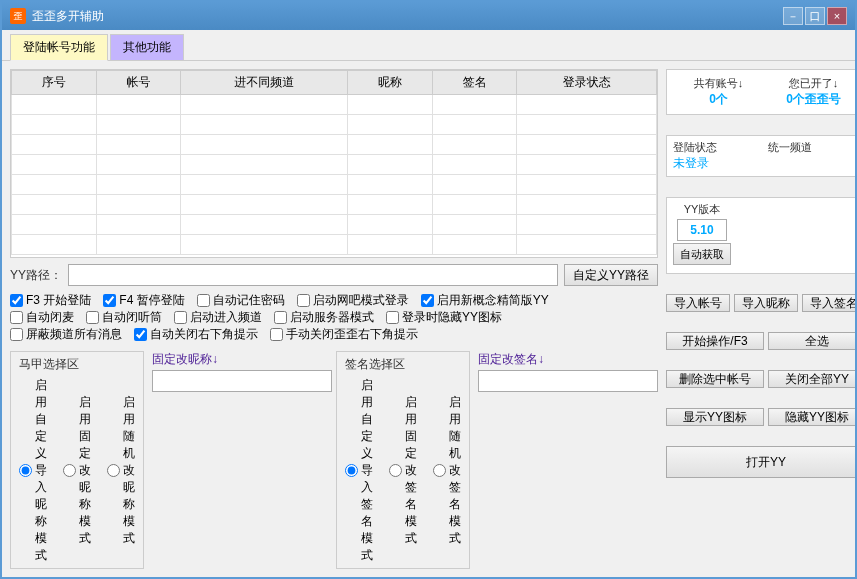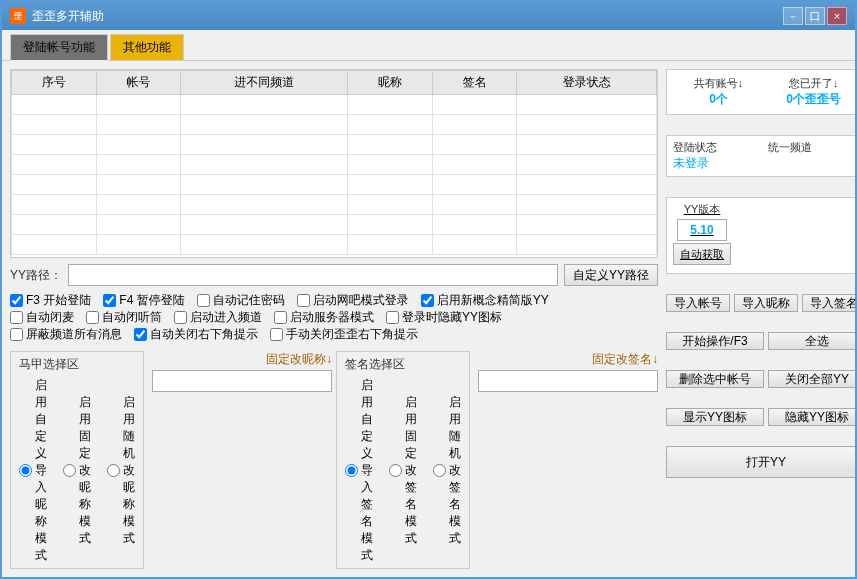--- a/index.html
+++ b/index.html
@@ -67,27 +67,27 @@
       background: #f0f0f0;
       padding: 4px 8px 0;
       display: flex;
       flex-shrink: 0;
       border-bottom: 1px solid #ccc;
     }
     .tab {
       padding: 4px 12px;
       border: 1px solid #ccc;
       cursor: pointer;
-      background: #eab308;
+      background: #c4b5fd;
       font-size: 12px;
       margin-right: 2px;
       border-bottom: none;
     }
     .tab.active {
-      background: #737373;
+      background: #fef9c3;
       border-bottom: 1px solid #f0f0f0;
       margin-bottom: -1px;
       z-index: 1;
     }
     .content {
       display: flex;
       flex: 1;
       padding: 8px;
       gap: 8px;
       overflow: hidden;
@@ -291,23 +291,22 @@
       align-items: flex-start;
     }
     .bottom-left {
       flex: 1;
     }
     .bottom-right {
       width: 180px;
     }
     .fixed-label {
       font-size: 12px;
-      color: #a16207;
+      color: #4c1d95;
       margin-bottom: 2px;
-      text-align: right;
     }
     .fixed-input {
       width: 100%;
       height: 22px;
       border: 1px solid #aaa;
       background: white;
       font-size: 12px;
       padding: 2px 4px;
     }
     .section-border {
@@ -573,21 +572,21 @@
           <div class="login-status-value" style="color:#00aaff;">未登录</div>
         </div>
         <div>
           <div class="login-status-label">统一频道</div>
           <div class="login-status-value"></div>
         </div>
       </div>
 
       <div class="channel-section">
         <div class="channel-row">
-          <div style="display:flex;flex-direction:column;align-items:center;gap:2px;text-decoration:underline;">
+          <div style="display:flex;flex-direction:column;align-items:center;gap:2px;">
             <span class="channel-label">YY版本</span>
             <input class="version-input" type="text" value="5.10" style="">
             <button class="auto-get-btn">自动获取</button>
           </div>
         </div>
       </div>
 
       <div class="btn-row">
         <button class="btn">导入帐号</button>
         <button class="btn">导入昵称</button>

